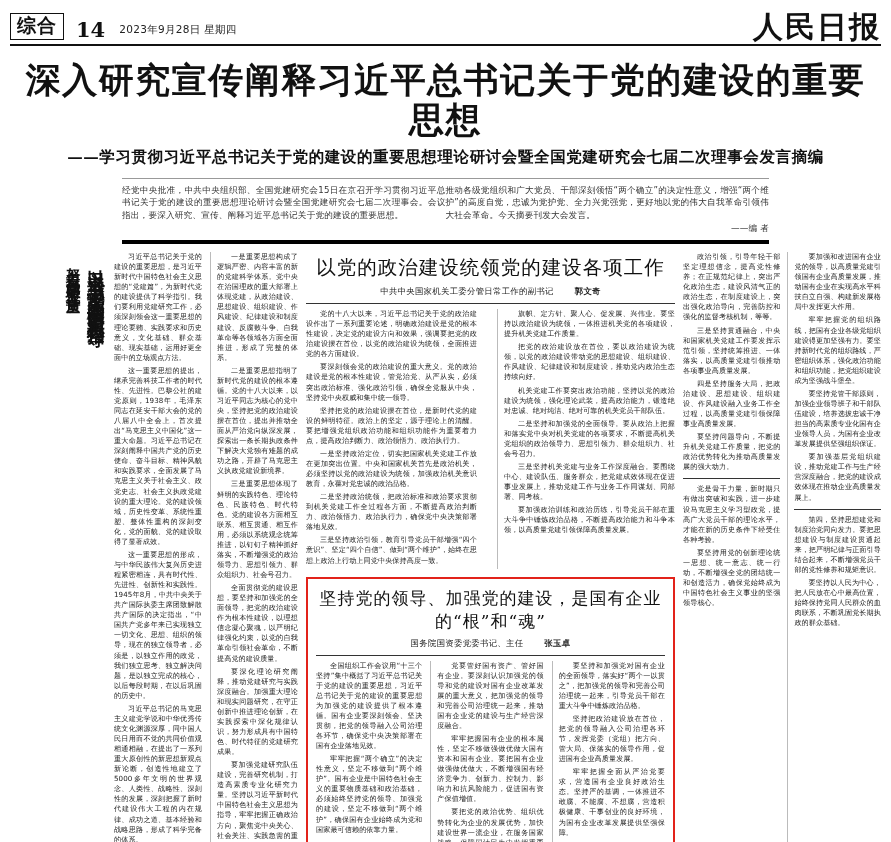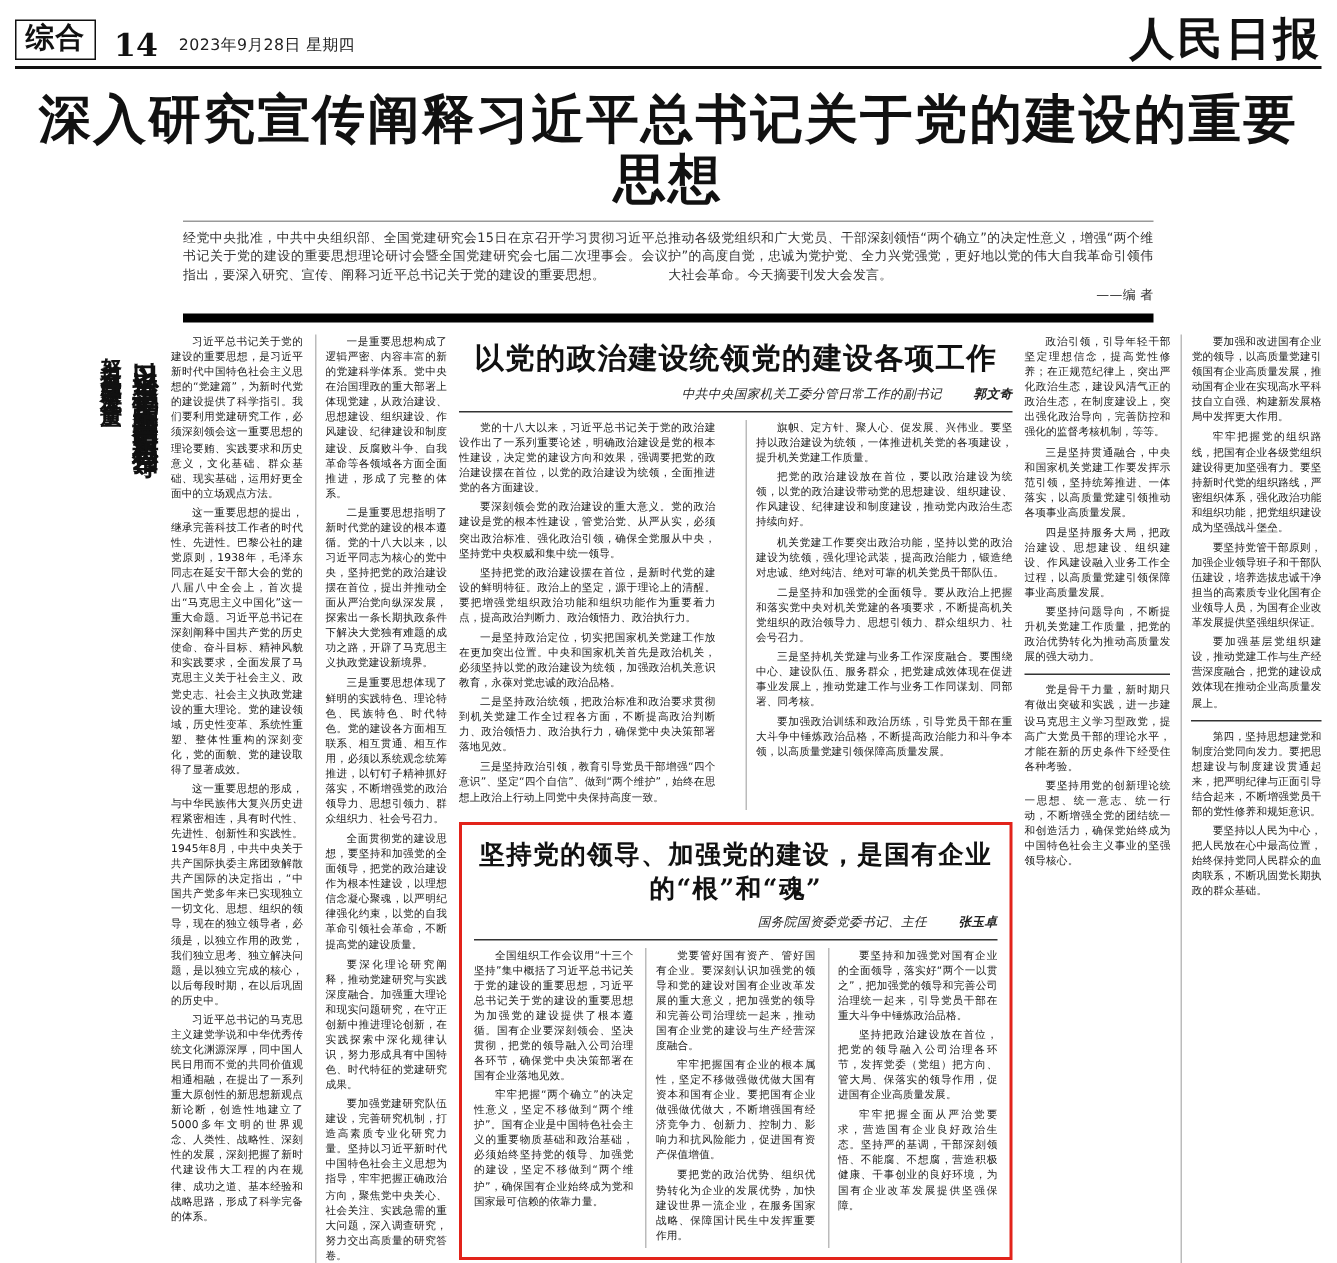--- a/index.html
+++ b/index.html
@@ -75,21 +75,21 @@
     font-weight: bold;
     letter-spacing: 0.6px;
     margin-bottom: 10px;
     font-family: "DejaVu Serif", "Liberation Serif", serif;
   }
 
   
   .note-wrap {
     margin: 0 112px 8px 112px;
     border-top: 1px solid #999;
-    border-bottom: 6px solid #000000;
+    border-bottom: 4px solid #000000;
     padding: 5px 0 5px 0;
     display: flex;
     font-size: 8.6px;
     line-height: 1.5;
     color: #333;
     letter-spacing: 0.2px;
   }
   .note-col { flex: 1; text-align: justify; }
   .note-sign { text-align: right; font-size: 8.6px; }
 
@@ -128,33 +128,32 @@
   .col p { margin: 0 0 3px 0; text-indent: 14px; }
   .col-narrow { width: 88px; }
   .col-divider { border-left: 1px solid #bbb; padding-left: 6px; }
 
   .mid-area { flex: 1; display: flex; flex-direction: column; }
   .right-area { width: 198px; display: flex; gap: 7px; }
 
   .art-title {
     text-align: center;
     font-family: "DejaVu Serif", "Liberation Serif", serif;
-    font-weight: bold;
+    font-weight: normal;
     font-size: 19.5px;
     letter-spacing: 1px;
     margin: 2px 0 5px 0;
   }
   .art-title.sm { font-size: 17px; }
   .byline {
-    text-align: right;
+    text-align: center;
     font-size: 8.4px;
     margin-bottom: 6px;
     letter-spacing: 0.3px;
     color: #222;
-    font-style: italic;
   }
   .byline .au { margin-left: 18px; font-weight: bold; }
   .cols2 { display: flex; gap: 20px; }
   .cols3 { display: flex; gap: 8px; }
   .cols2 > .col, .cols3 > .col { flex: 1; }
 
   .rule-top { border-top: 1px solid #333; padding-top: 5px; }
 
   
   .redbox {
@@ -170,20 +169,21 @@
 <div class="page">
 
   <div class="masthead">
     <div class="sect-box">综合</div>
     <div class="page-num">14</div>
     <div class="issue-date">2023年9月28日 星期四</div>
     <div class="paper-name">人民日报</div>
   </div>
 
   <div class="headline">深入研究宣传阐释习近平总书记关于党的建设的重要思想</div>
+  <div class="subhead">——学习贯彻习近平总书记关于党的建设的重要思想理论研讨会暨全国党建研究会七届二次理事会发言摘编</div>
 
   <div class="note-wrap">
     <div class="note-col">经党中央批准，中共中央组织部、全国党建研究会15日在京召开学习贯彻习近平总书记关于党的建设的重要思想理论研讨会暨全国党建研究会七届二次理事会。会议指出，要深入研究、宣传、阐释习近平总书记关于党的建设的重要思想。</div>
     <div class="note-col">
       <span>推动各级党组织和广大党员、干部深刻领悟“两个确立”的决定性意义，增强“两个维护”的高度自觉，忠诚为党护党、全力兴党强党，更好地以党的伟大自我革命引领伟大社会革命。今天摘要刊发大会发言。</span>
       <div class="note-sign">——编 者</div>
     </div>
   </div>
 
   <div class="body-grid">
@@ -249,21 +249,21 @@
             <p>牢牢把握“两个确立”的决定性意义，坚定不移做到“两个维护”。国有企业是中国特色社会主义的重要物质基础和政治基础，必须始终坚持党的领导、加强党的建设，坚定不移做到“两个维护”，确保国有企业始终成为党和国家最可信赖的依靠力量。</p>
           </div>
           <div class="col col-divider">
             <p>党要管好国有资产、管好国有企业。要深刻认识加强党的领导和党的建设对国有企业改革发展的重大意义，把加强党的领导和完善公司治理统一起来，推动国有企业党的建设与生产经营深度融合。</p>
             <p>牢牢把握国有企业的根本属性，坚定不移做强做优做大国有资本和国有企业。要把国有企业做强做优做大，不断增强国有经济竞争力、创新力、控制力、影响力和抗风险能力，促进国有资产保值增值。</p>
             <p>要把党的政治优势、组织优势转化为企业的发展优势，加快建设世界一流企业，在服务国家战略、保障国计民生中发挥重要作用。</p>
           </div>
           <div class="col col-divider">
             <p>要坚持和加强党对国有企业的全面领导，落实好“两个一以贯之”，把加强党的领导和完善公司治理统一起来，引导党员干部在重大斗争中锤炼政治品格。</p>
             <p>坚持把政治建设放在首位，把党的领导融入公司治理各环节，发挥党委（党组）把方向、管大局、保落实的领导作用，促进国有企业高质量发展。</p>
-            <p>牢牢把握全面从严治党要求，营造国有企业良好政治生态。坚持严的基调，干部深刻领悟、不能腐、不想腐，营造积极健康、干事创业的良好环境，为国有企业改革发展提供坚强保障。</p>
+            <p>牢牢把握全面从严治党要求，营造国有企业良好政治生态。坚持严的基调，一体推进不敢腐、不能腐、不想腐，营造积极健康、干事创业的良好环境，为国有企业改革发展提供坚强保障。</p>
           </div>
         </div>
       </div>
 
     </div>
 
     <div class="right-area">
       <div class="col">
         <p>政治引领，引导年轻干部坚定理想信念，提高党性修养；在正规范纪律上，突出严化政治生态，建设风清气正的政治生态，在制度建设上，突出强化政治导向，完善防控和强化的监督考核机制，等等。</p>
         <p>三是坚持贯通融合，中央和国家机关党建工作要发挥示范引领，坚持统筹推进、一体落实，以高质量党建引领推动各项事业高质量发展。</p>

